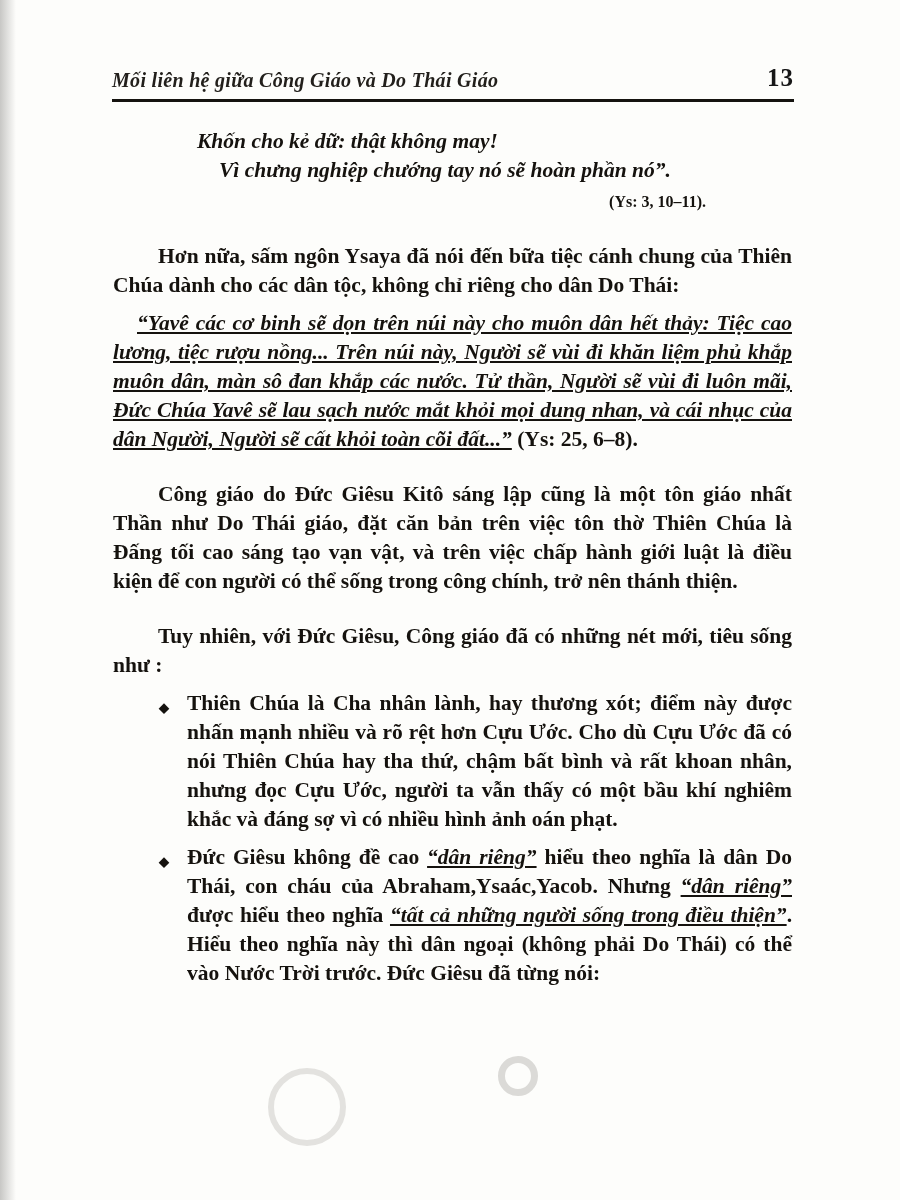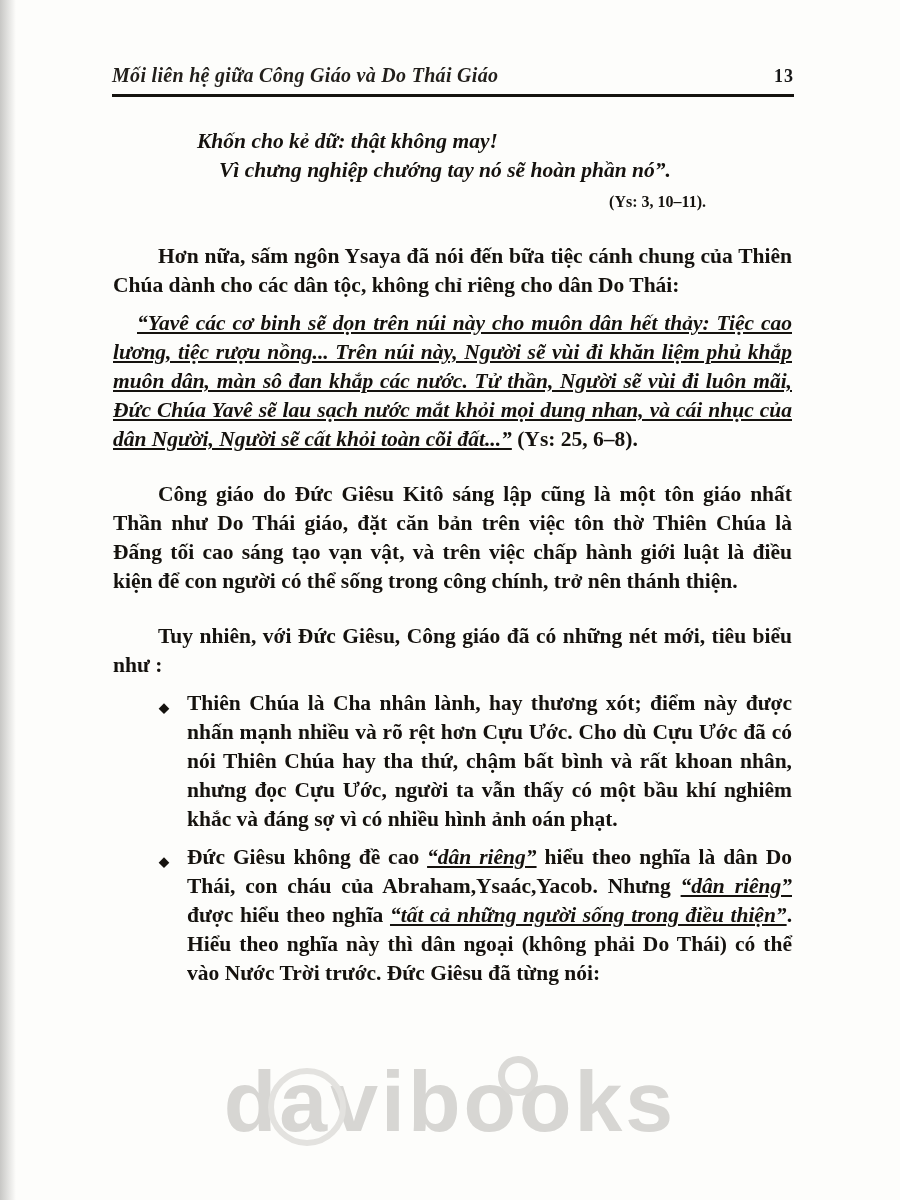--- a/index.html
+++ b/index.html
@@ -21,21 +21,21 @@
     display:flex; justify-content:space-between; align-items:flex-end;
     border-bottom:3px solid #15130f;
     padding-bottom:7px;
     z-index:2;
     gap:8px;
   }
   .header-title {
     font-style:italic; font-weight:bold; font-size:20px; color:#221f1b;
     letter-spacing:.3px;
   }
-  .page-num { font-weight:bold; font-size:18px; letter-spacing:1px; }
+  .page-num { font-weight:bold; font-size:25px; letter-spacing:1px; }
   .content {
     position:absolute; left:113px; right:108px; top:127px;
     font-size:21.5px; font-weight:bold; line-height:29px;
     text-align:justify; z-index:2; color:#15120e;
   }
   .quote1 { font-style:italic; margin-left:84px; text-align:left; }
   .quote1 .l2 { margin-left:22px;font-style:italic; }
   .quote1-ref {
     font-style:normal; font-weight:bold; font-size:16px;
     text-align:right; padding-right:86px; margin-top:2px;
@@ -87,32 +87,31 @@
     <div class="l2">Vì chưng nghiệp chướng tay nó sẽ hoàn phần nó”.</div>
   </div>
   <div class="quote1-ref">(Ys: 3, 10–11).</div>
 
   <p class="para">Hơn nữa, sấm ngôn Ysaya đã nói đến bữa tiệc cánh chung của Thiên Chúa dành cho các dân tộc, không chỉ riêng cho dân Do Thái:</p>
 
   <p class="quote2"><span class="seg-em">“Yavê các cơ binh sẽ dọn trên núi này cho muôn dân hết thảy: Tiệc cao lương, tiệc rượu nồng... Trên núi này, Người sẽ vùi đi khăn liệm phủ khắp muôn dân, màn sô đan khắp các nước. Tử thần, Người sẽ vùi đi luôn mãi, Đức Chúa Yavê sẽ lau sạch nước mắt khỏi mọi dung nhan, và cái nhục của dân Người, Người sẽ cất khỏi toàn cõi đất...”</span><span class="seg-plain"> (Ys: 25, 6–8).</span></p>
 
   <p class="para">Công giáo do Đức Giêsu Kitô sáng lập cũng là một tôn giáo nhất Thần như Do Thái giáo, đặt căn bản trên việc tôn thờ Thiên Chúa là Đấng tối cao sáng tạo vạn vật, và trên việc chấp hành giới luật là điều kiện để con người có thể sống trong công chính, trở nên thánh thiện.</p>
 
-  <p class="para">Tuy nhiên, với Đức Giêsu, Công giáo đã có những nét mới, tiêu biểu như :</p>
+  <p class="para">Tuy nhiên, với Đức Giêsu, Công giáo đã có những nét mới, tiêu sống như :</p>
 
   <ul class="bullets">
     <li class="bullet">
       <span class="marker">◆</span>
       <span><span class="seg-plain">Thiên Chúa là Cha nhân lành, hay thương xót; điểm này được nhấn mạnh nhiều và rõ rệt hơn Cựu Ước. Cho dù Cựu Ước đã có nói Thiên Chúa hay tha thứ, chậm bất bình và rất khoan nhân, nhưng đọc Cựu Ước, người ta vẫn thấy có một bầu khí nghiêm khắc và đáng sợ vì có nhiều hình ảnh oán phạt.</span></span>
     </li>
     <li class="bullet">
       <span class="marker">◆</span>
       <span><span class="seg-plain">Đức Giêsu không đề cao </span><span class="seg-em">“dân riêng”</span><span class="seg-plain"> hiểu theo nghĩa là dân Do Thái, con cháu của Abraham,Ysaác,Yacob. Nhưng </span><span class="seg-em">“dân riêng”</span><span class="seg-plain"> được hiểu theo nghĩa </span><span class="seg-em">“tất cả những người sống trong điều thiện”</span><span class="seg-plain">. Hiểu theo nghĩa này thì dân ngoại (không phải Do Thái) có thể vào Nước Trời trước. Đức Giêsu đã từng nói:</span></span>
     </li>
   </ul>
 
 </div>
 
 <div class="watermark">
   <div class="wm-ring2"></div>
   <div class="wm-ring"></div>
-  <div class="wm-brand">davibooks</div>
 </div>
 
 </body></html>

